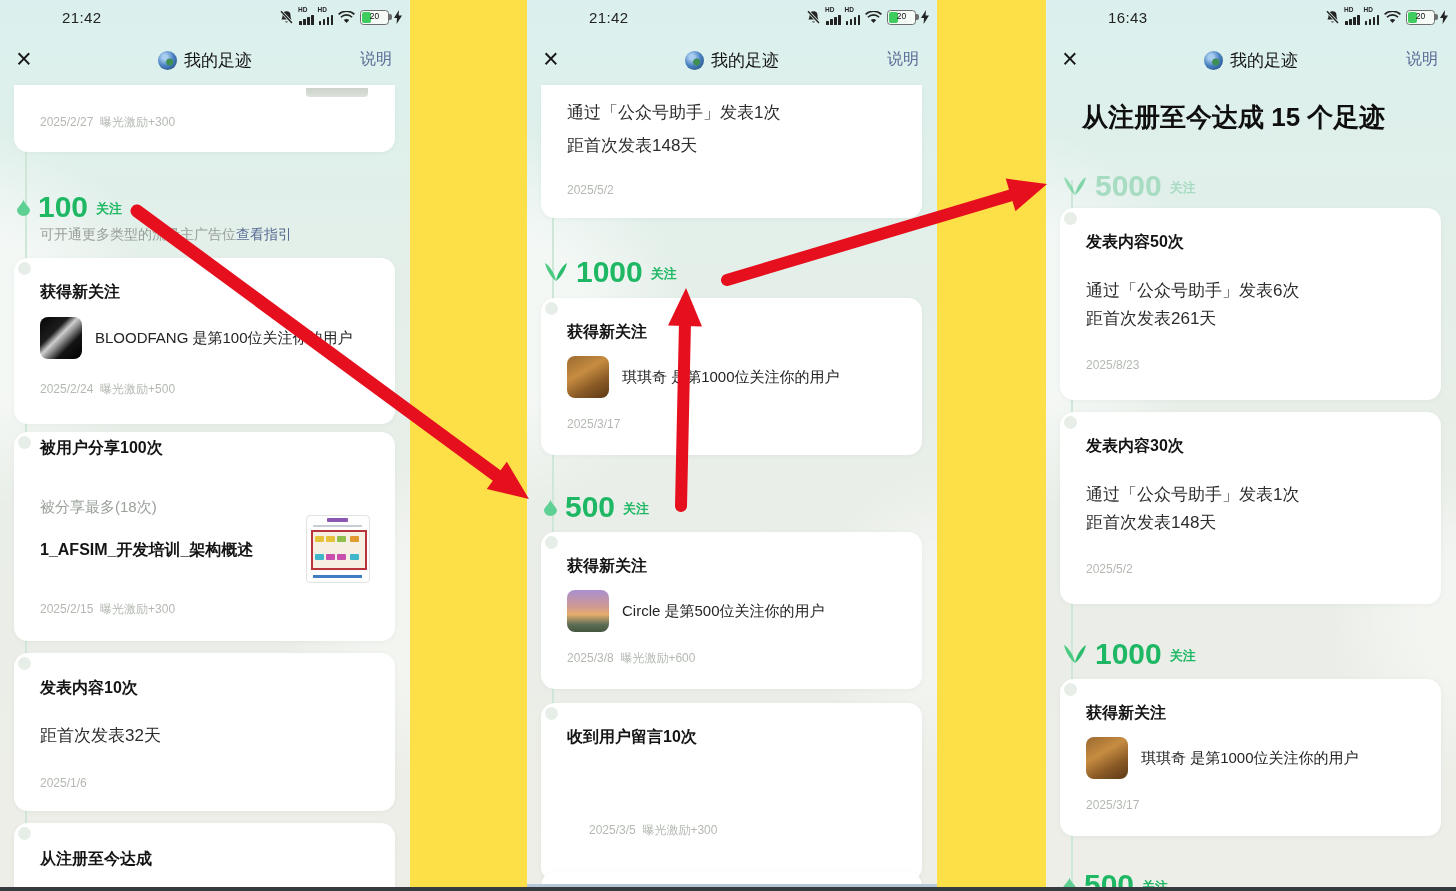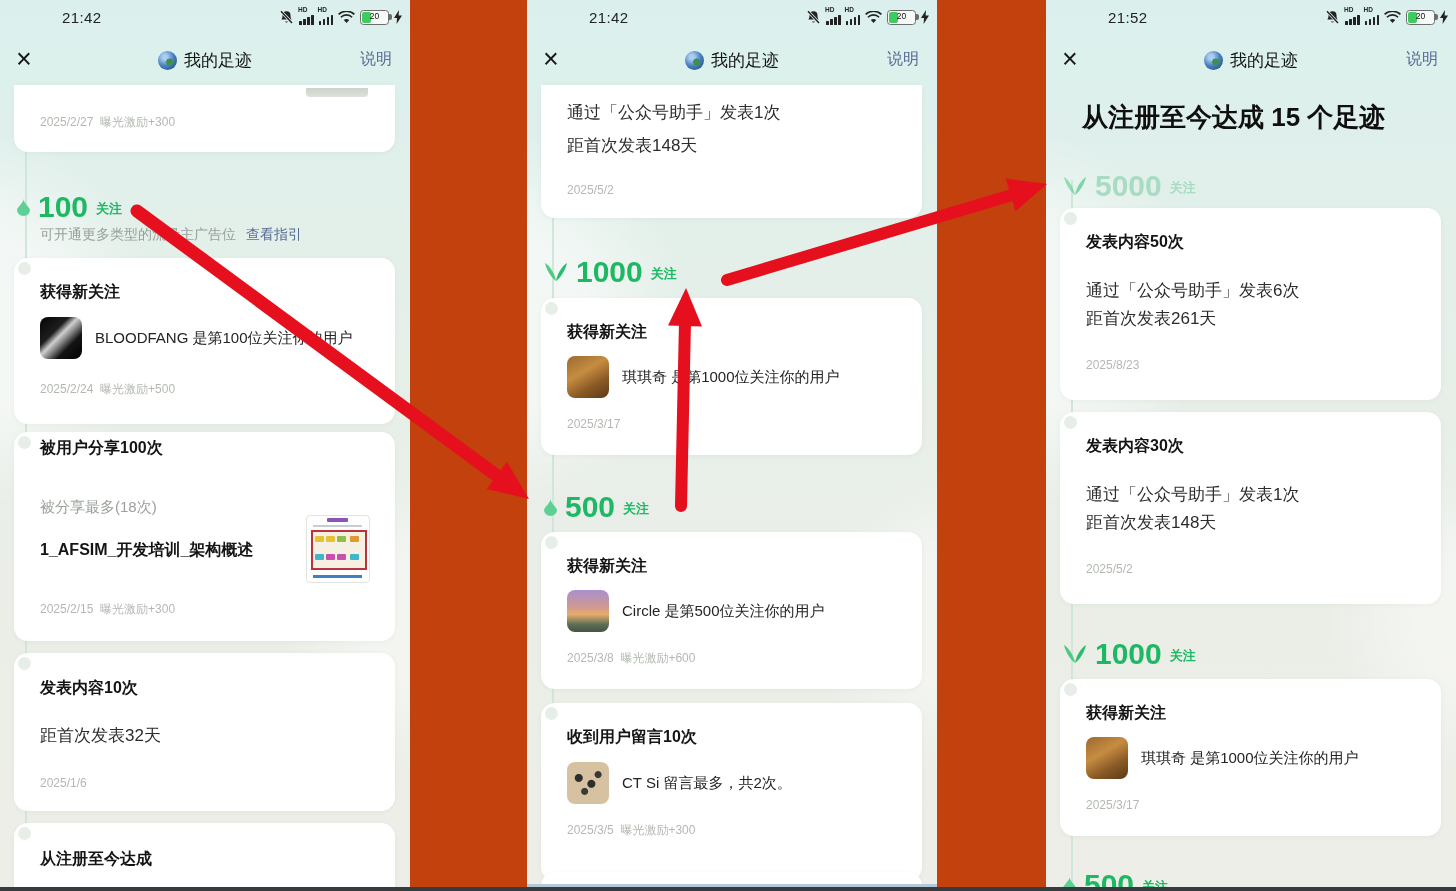--- a/index.html
+++ b/index.html
@@ -1,17 +1,17 @@
 <!DOCTYPE html>
 <html><head>
 <meta charset="utf-8">
 <style>
   html,body{margin:0;padding:0;background:#ffffff;width:1456px;height:891px;overflow:hidden;
     font-family:"Liberation Sans","DejaVu Sans",sans-serif;-webkit-font-smoothing:antialiased;}
-  .stage{position:relative;width:1456px;height:891px;background:#c2410c;}
+  .stage{position:relative;width:1456px;height:891px;background:#fde047;}
 
   
   .panel{position:absolute;top:0;width:410px;height:891px;overflow:hidden;
     background:
       radial-gradient(circle at -30px 320px, rgba(255,255,255,.55) 0 90px, rgba(255,255,255,0) 190px),
       radial-gradient(circle at 440px 620px, rgba(255,255,255,.4) 0 70px, rgba(255,255,255,0) 160px),
       linear-gradient(180deg,#dbf0ee 0px,#ddf0ec 90px,#e4efe9 260px,#eaeee8 540px,#edeee7 100%);}
   .p0{left:0}.p1{left:527px}.p2{left:1046px}
 
   
@@ -61,21 +61,21 @@
       radial-gradient(circle at 74% 30%, #383838 0 3px, rgba(0,0,0,0) 4px),
       #d6c2a0;}
 
   
   .milestone{position:absolute;left:17px;height:34px;display:flex;align-items:center;gap:8px;z-index:3;}
   .mnum{font-size:30px;font-weight:700;color:#1eb864;line-height:1;}
   .munit{font-size:13px;font-weight:700;color:#1eb864;padding-top:4px;}
   .milestone.faded .mnum,.milestone.faded .munit{color:#a7dcc2;}
   .milestone.faded svg{opacity:.55;}
   .mnote{position:absolute;left:40px;font-size:14px;color:#99a099;white-space:nowrap;z-index:3;}
-  .mnote .lnk{color:#576b95;font-weight:500;margin-left:10px;cursor:pointer;}
+  .mnote .lnk{color:#576b95;font-weight:500;margin-left:0;cursor:pointer;}
 
   
   .thumb{position:absolute;left:292px;width:62px;height:66px;background:#fefefe;border:1px solid #e2e4e0;
     border-radius:4px;overflow:hidden;cursor:pointer;}
   .thumb .tb{position:absolute;left:20px;top:2px;width:21px;height:4px;background:#8a56b0;border-radius:1px;}
   .thumb .tl{position:absolute;left:6px;top:9px;width:49px;height:2px;background:#c6cdd6;}
   .thumb .tred{position:absolute;left:4px;top:14px;width:52px;height:36px;border:2px solid #b8333a;background:#f6f0e2;}
   .thumb .cell{position:absolute;width:9px;height:6px;border-radius:1px;}
   .thumb .y1{left:2px;top:4px;background:#e6c23a}.thumb .y2{left:13px;top:4px;background:#e6c23a}
   .thumb .y3{left:24px;top:4px;background:#8fbf4a}.thumb .o1{left:37px;top:4px;background:#e09a2f}
@@ -298,34 +298,30 @@
       <span class="urow" style="top:58px;">
         <span class="avatar av-circle"></span>
         <span class="utext">Circle 是第500位关注你的用户</span>
       </span>
       <span class="cdate" style="top:118px;">2025/3/8  曝光激励+600</span>
     </div>
 
     <div class="card" style="top:703px;height:178px;">
       <span class="cdot"></span>
       <span class="ct" style="top:24px;">收到用户留言10次</span>
-      <span class="urow" style="top:59px;">
-        <span class="avatar av-ctsi"></span>
-        <span class="utext">CT Si 留言最多，共2次。</span>
-      </span>
-      <span class="cdate" style="top:119px;">2025/3/5  曝光激励+300</span>
+      <span class="cdate" style="top:119px;margin-left:22px;">2025/3/5  曝光激励+300</span>
     </div>
 
     <div class="card" style="top:872px;height:40px;"></div>
     <div class="blue-edge"></div>
   </div>
 
   <div class="panel p2">
     <div class="statusbar">
-      <span class="time">21:52</span>
+      <span class="time">16:43</span>
       <span class="sicons">
         <svg width="15" height="15" viewBox="0 0 15 15">
             <path d="M7.5 1.2a4 4 0 0 1 4 4c0 2.6.6 3.6 1.2 4.3H2.3c.6-.7 1.2-1.7 1.2-4.3a4 4 0 0 1 4-4Z" fill="#222"></path>
             <path d="M6 11.5a1.6 1.6 0 0 0 3 0Z" fill="#222"></path>
             <line x1="2" y1="1.2" x2="13" y2="13" stroke="#ddf0ec" stroke-width="3"></line>
             <line x1="2" y1="1.2" x2="13" y2="13" stroke="#222" stroke-width="1.4"></line>
           </svg>
         <span class="sig">
             <span class="hd">HD</span>
             <i class="b1"></i>

